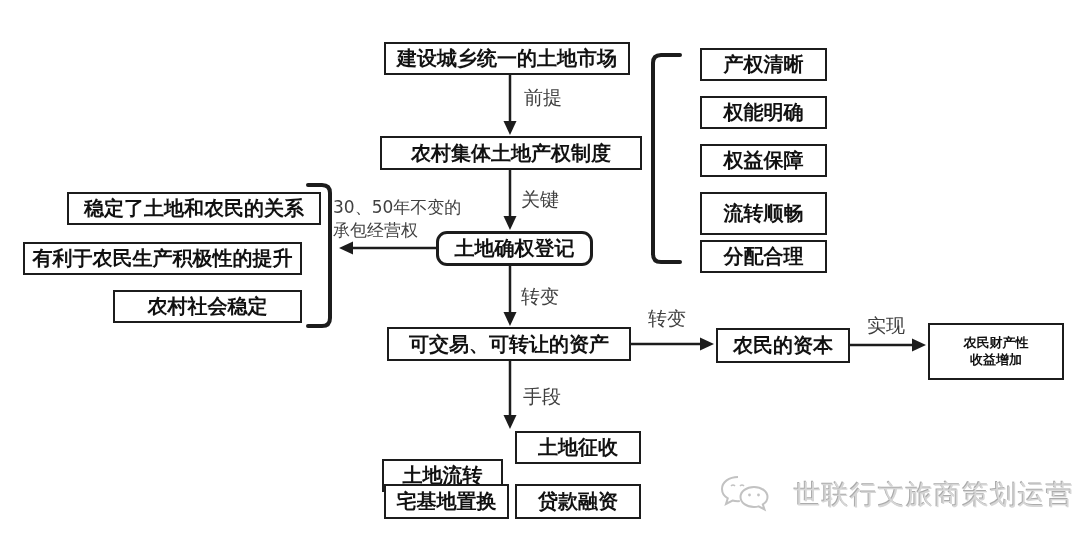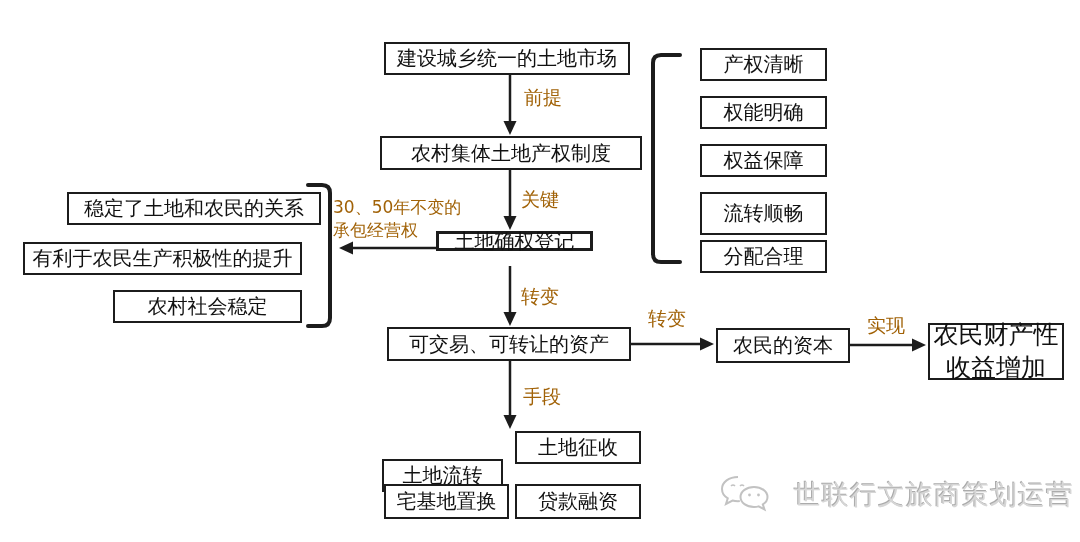--- a/index.html
+++ b/index.html
@@ -22,33 +22,33 @@
     pointer-events: none;
   }
   .box {
     position: absolute;
     box-sizing: border-box;
     border: 2px solid #1c1c1c;
     background: #ffffff;
     display: flex;
     align-items: center;
     justify-content: center;
-    font-weight: normal;
+    font-weight: bold;
     font-size: 20px;
     color: #111111;
     text-align: center;
     line-height: 1.25;
     white-space: nowrap;
   }
   .box.thick { border-width: 3px; }
-  .box.two-line { white-space: normal; line-height: 1.3; font-size: 25px; }
+  .box.two-line { white-space: normal; line-height: 1.3; font-size: 13px; }
   .edge-label {
     position: absolute;
     font-size: 19px;
-    color: #a16207;
+    color: #404040;
     white-space: nowrap;
   }
   .edge-label.small { font-size: 17px; }
   .watermark {
     position: absolute;
     left: 718px;
     top: 474px;
     display: flex;
     align-items: center;
     gap: 24px;
@@ -105,21 +105,21 @@
 
     <path d="M 680 55 L 661 55 Q 653 55 653 63 L 653 254 Q 653 262 661 262 L 680 262" fill="none" stroke="#1c1c1c" stroke-width="4" stroke-linecap="round"></path>
 
     <path d="M 308 185 L 322 185 Q 330 185 330 193 L 330 318 Q 330 326 322 326 L 308 326" fill="none" stroke="#1c1c1c" stroke-width="4" stroke-linecap="round"></path>
   </svg>
 
   <div class="box" style="left:384px; top:42px; width:246px; height:33px;">建设城乡统一的土地市场</div>
 
   <div class="box" style="left:380px; top:136px; width:262px; height:34px;">农村集体土地产权制度</div>
 
-  <div class="box thick" style="left:436px; top:231px; width:157px; height:20px;">土地确权登记</div>
+  <div class="box thick" style="left:436px; top:231px; width:157px; height:35px;border-radius:11px;">土地确权登记</div>
 
   <div class="box" style="left:387px; top:327px; width:244px; height:34px;">可交易、可转让的资产</div>
 
   <div class="box" style="left:716px; top:328px; width:134px; height:35px;">农民的资本</div>
 
   <div class="box two-line" style="left:928px; top:323px; width:136px; height:57px; flex-direction:column;">
     <span>农民财产性</span>
     <span>收益增加</span>
   </div>
 

